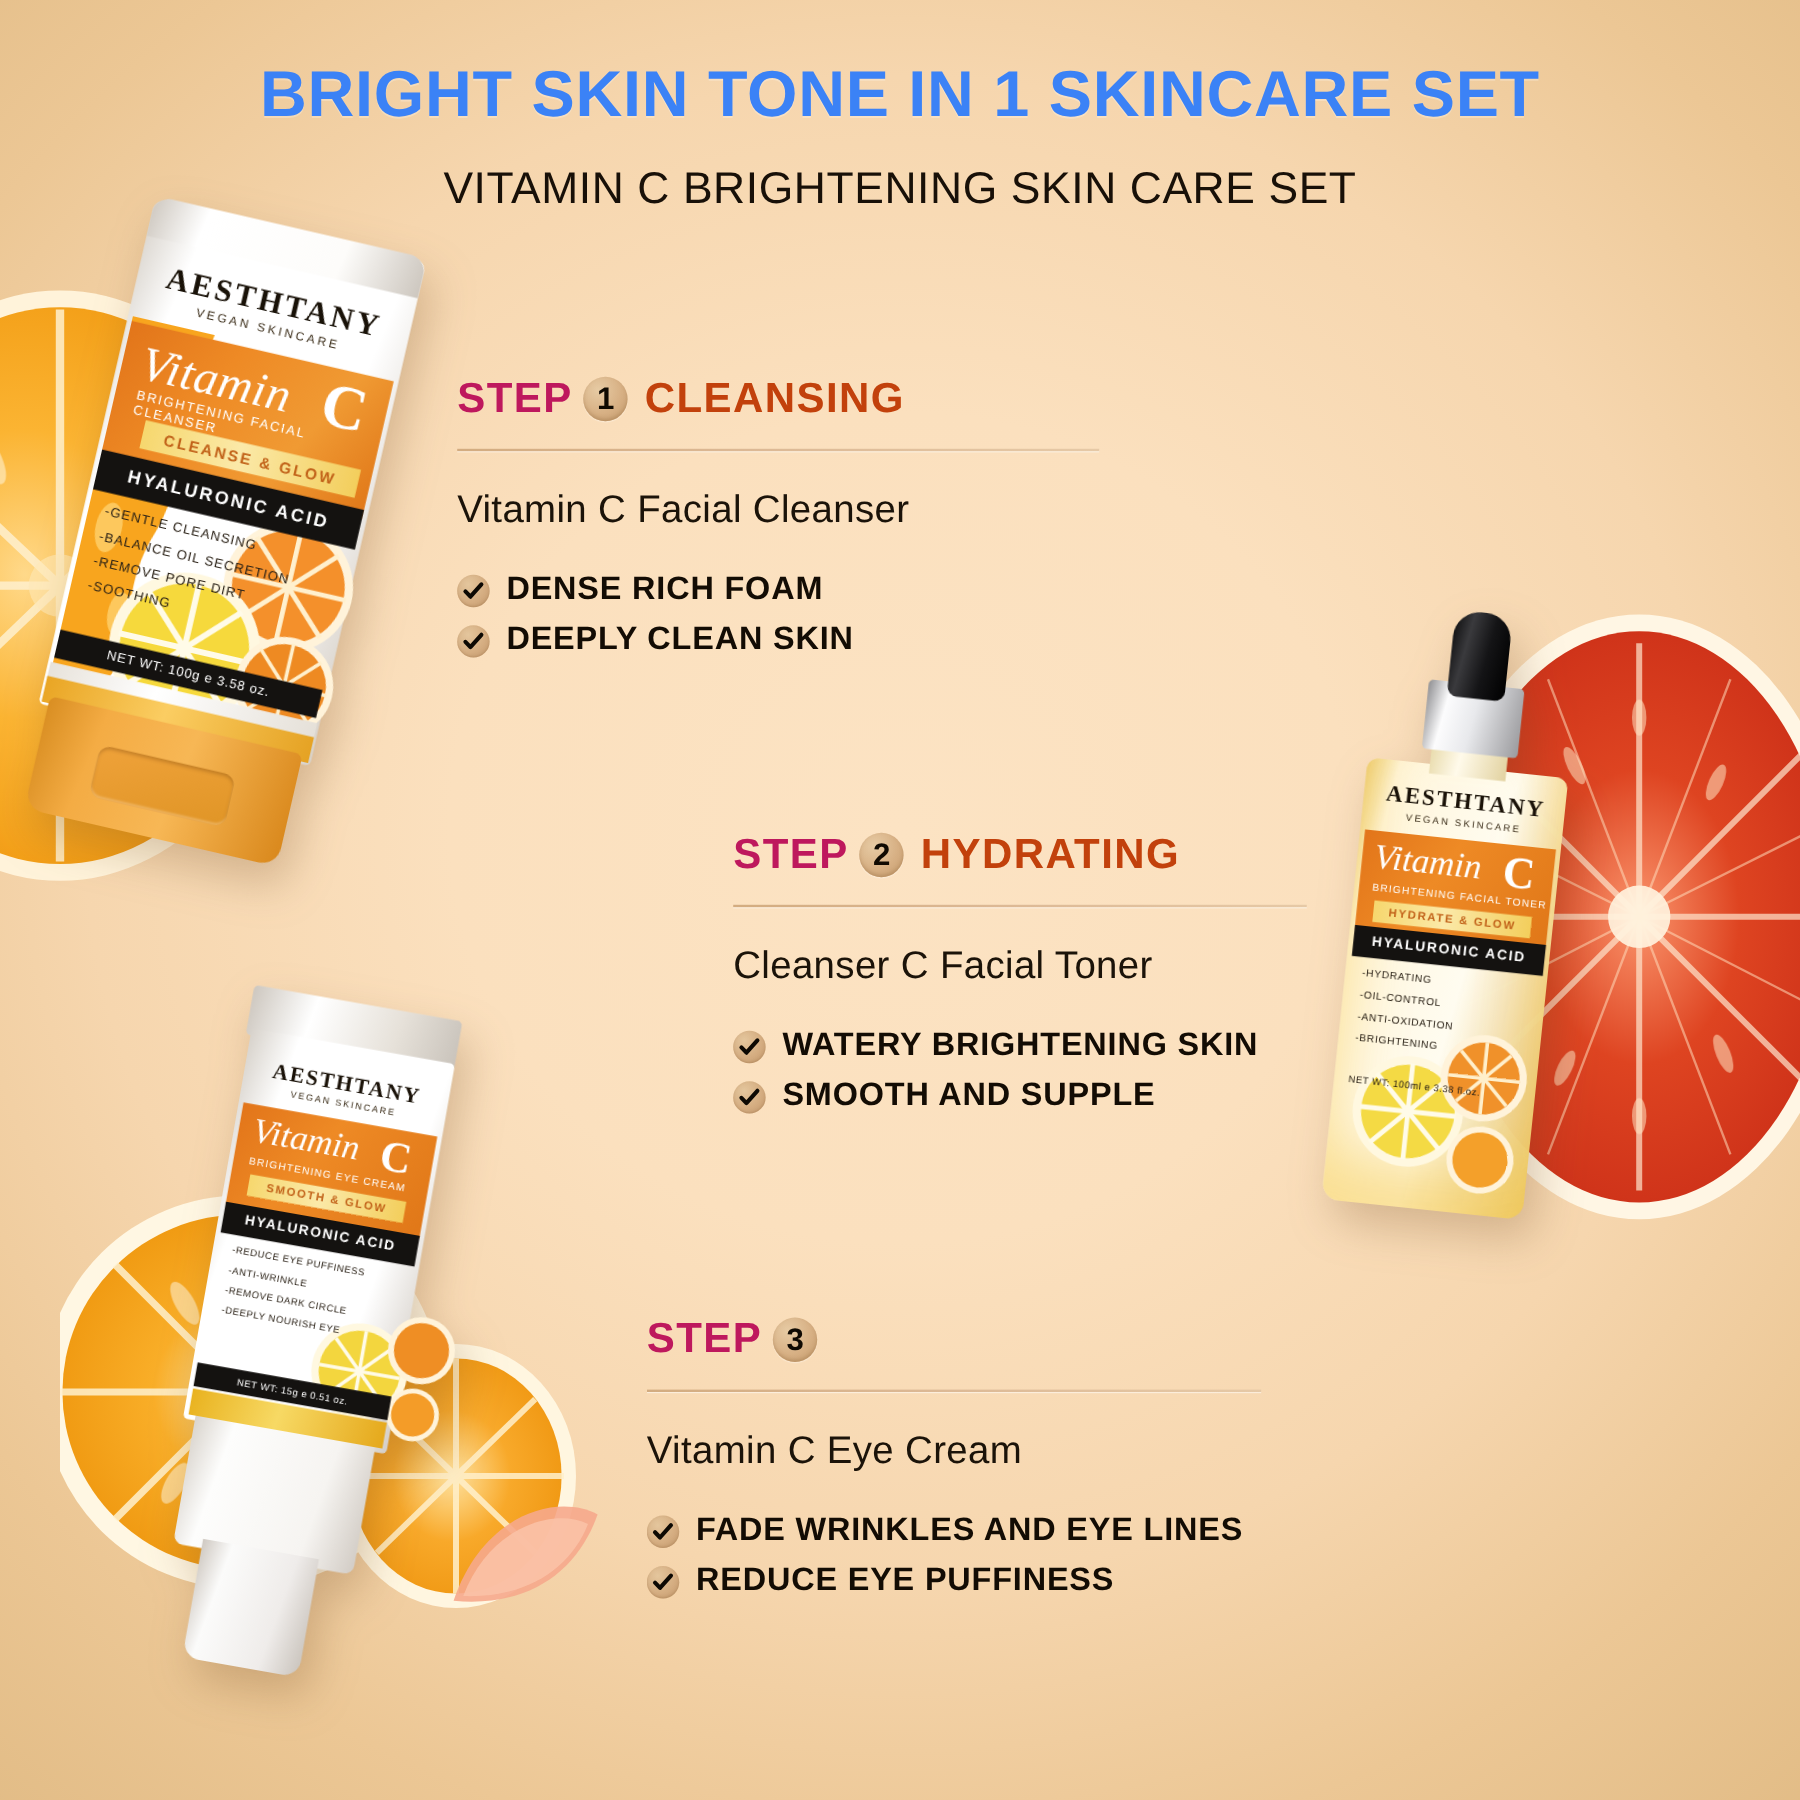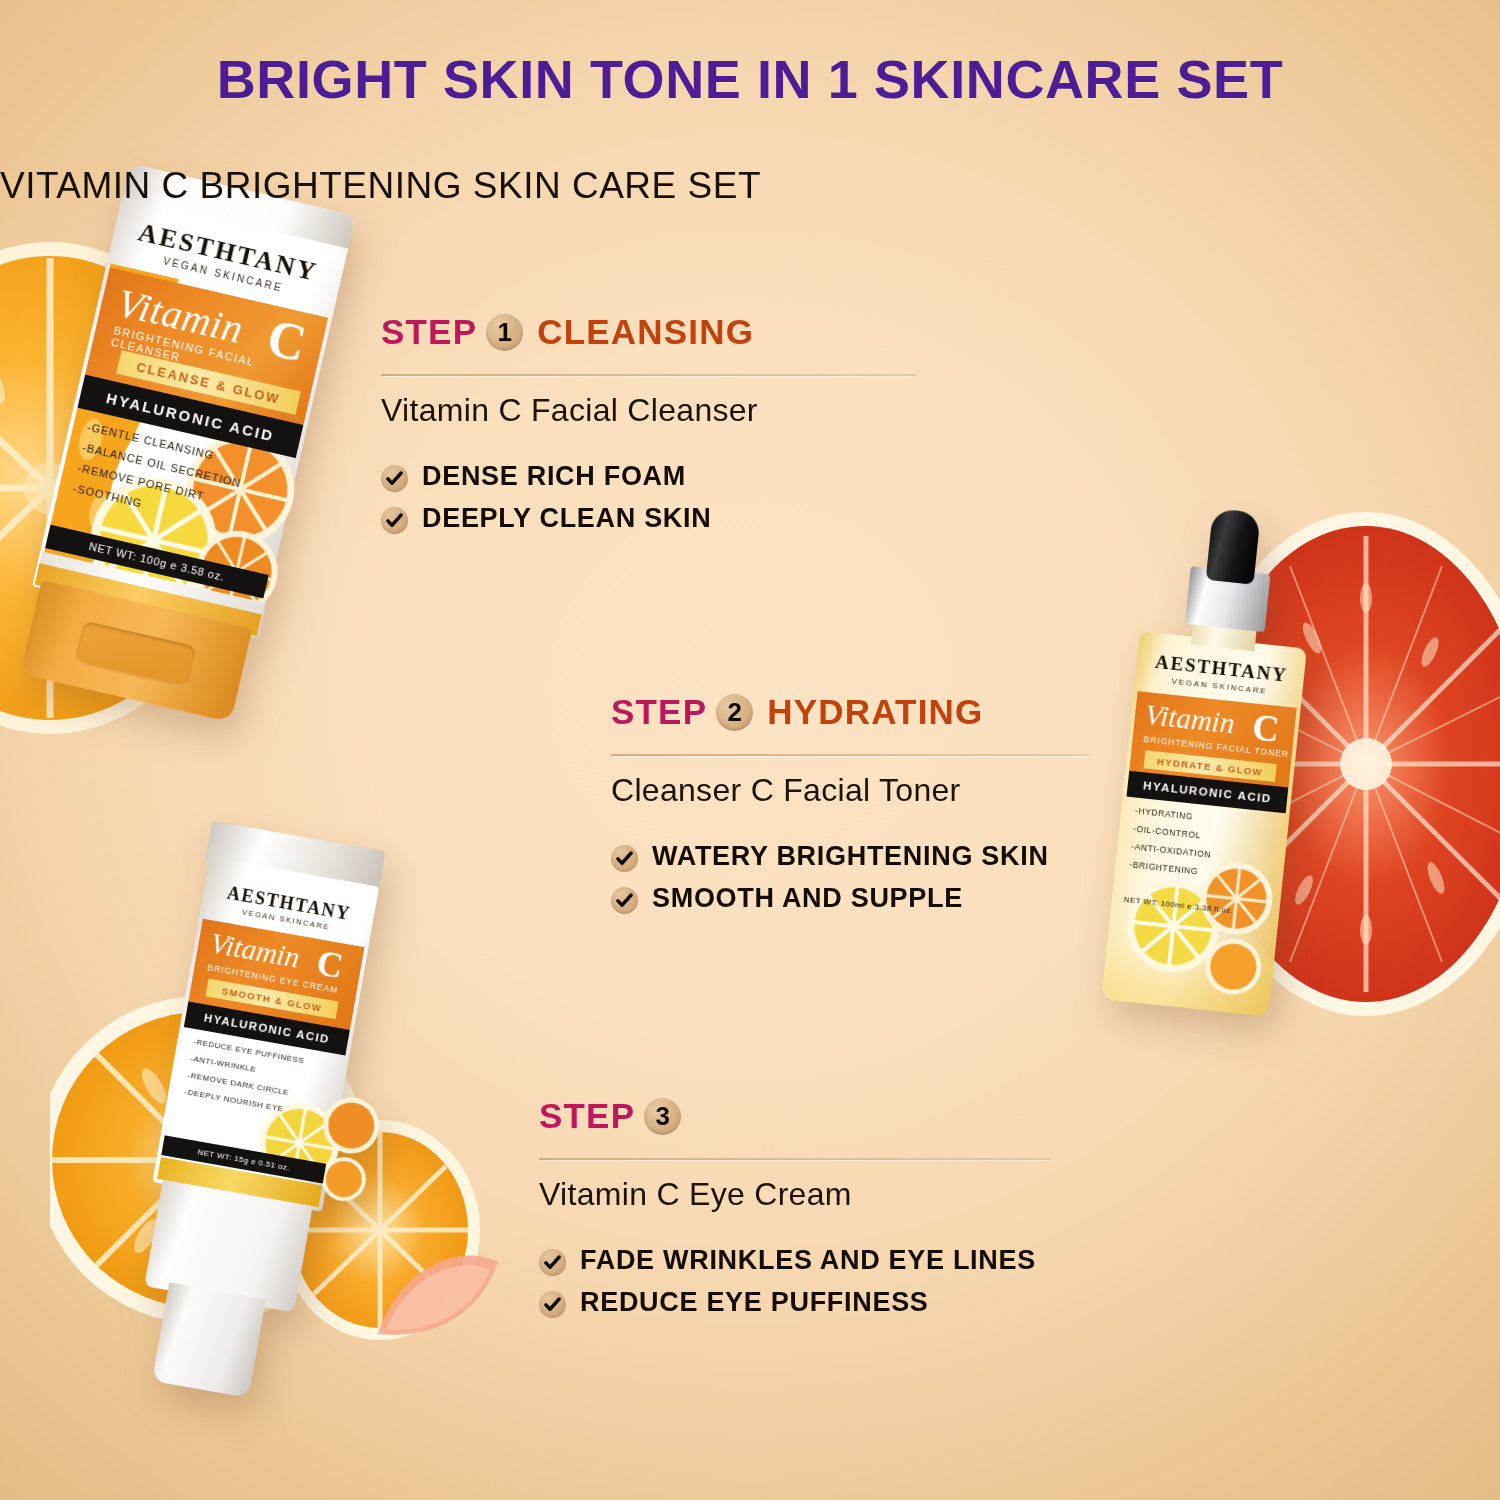--- a/index.html
+++ b/index.html
@@ -8,26 +8,26 @@
   body {
     font-family: "Liberation Sans", sans-serif;
     background: radial-gradient(ellipse 78% 72% at 50% 46%,
                 #FCE3C3 0%, #FBE0BE 32%, #F6D6AE 58%, #ECC795 80%, #E2BC86 100%);
     position:relative; overflow:hidden; color:#1a1208;
   }
 
   
   .title {
     position:absolute; top:48px; left:0; width:1500px; text-align:center;
-    font-size:54px; font-weight:bold; letter-spacing:0.6px; color:#4c1d95;
+    font-size:54px; font-weight:bold; letter-spacing:0.6px; color:#3b82f6;
     text-shadow:0 1px 0 rgba(255,255,255,.25);
   }
   .subtitle {
-    position:absolute; top:136px; left:0; width:1500px; text-align:left;
-    font-size:37px; font-weight:normal; letter-spacing:0.5px; color:#181008;margin-top:29px;
+    position:absolute; top:136px; left:0; width:1500px; text-align:center;
+    font-size:37px; font-weight:normal; letter-spacing:0.5px; color:#181008;
   }
 
   
   .step { position:absolute; }
   .step-head { display:flex; align-items:center; white-space:nowrap; }
   .step-word {
     font-size:35px; font-weight:bold; letter-spacing:1.2px; color:#be185d;
   }
   .step-badge {
     width:37px; height:37px; border-radius:50%; margin:0 14px 0 9px;
@@ -38,21 +38,21 @@
   }
   .step-name {
     font-size:35px; font-weight:bold; letter-spacing:1.2px; color:#c2410c;
   }
   .divider {
     height:2px; margin-top:22px;
     background: linear-gradient(to right, #D3AC80 0%, #DCB894 45%, #E6C9A6 100%);
     box-shadow:0 1px 0 rgba(255,255,255,.5);
   }
   .product-name {
-    margin-top:16px; font-size:32px; letter-spacing:0.3px; color:#1b1309; white-space:nowrap;
+    margin-top:30px; font-size:32px; letter-spacing:0.3px; color:#1b1309; white-space:nowrap;
   }
   .benefits { margin-top:32px; }
   .benefit { display:flex; align-items:flex-end; margin-bottom:11px; white-space:nowrap; }
   .check {
     width:27px; height:27px; border-radius:50%; flex:0 0 27px; margin-right:14px;
     background: radial-gradient(circle at 34% 30%, #E4C69D 0%, #D4AC80 58%, #C0966A 100%);
     box-shadow: inset 0 -1px 2px rgba(150,110,65,.35);
     display:flex; align-items:center; justify-content:center;
   }
   .check svg { width:19px; height:19px; display:block; }

